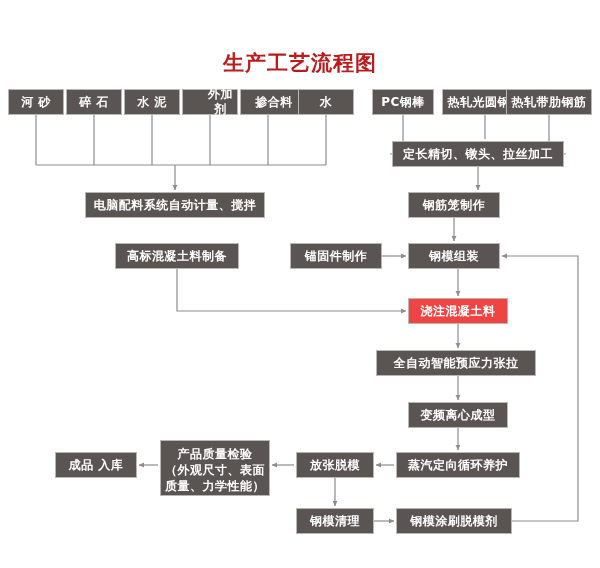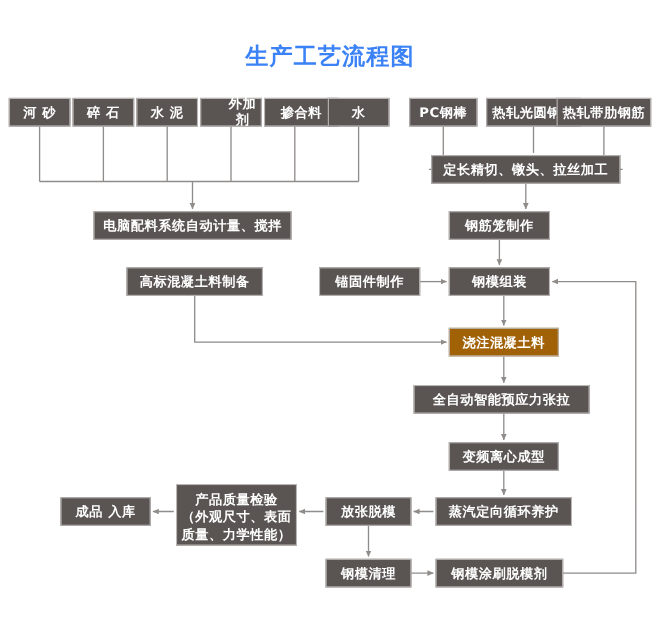--- a/index.html
+++ b/index.html
@@ -60,21 +60,21 @@
     width: 600px;
     height: 568px;
     pointer-events: none;
   }
 </style>
 </head>
 <body>
 
 <div id="canvas" style="background: rgb(255, 255, 255);">
 
-  <div id="title" style="color: #3b82f6;">生产工艺流程图</div>
+  <div id="title" style="color: #b91c1c; margin-top: 12px;">生产工艺流程图</div>
 
   <svg id="edges" viewBox="0 0 600 568" width="600" height="568">
     <defs>
       <marker id="arrow" markerWidth="7" markerHeight="7" refX="5.4" refY="2.6" orient="auto" markerUnits="userSpaceOnUse">
         <path d="M0,0 L5.6,2.6 L0,5.2 z" fill="#8f8c8a"></path>
       </marker>
     </defs>
     <g stroke="#8f8c8a" stroke-width="1.2" fill="none">
 
       <path d="M36,115 L36,165"></path>
@@ -122,21 +122,21 @@
   <div class="node" style="left: 372px; top: 89px; width: 62px; height: 26px; background: rgb(90, 85, 83); border-color: rgb(185, 182, 180); color: rgb(255, 255, 255);">PC钢棒</div>
   <div class="node" style="left: 442px; top: 89px; width: 86px; height: 26px; background: rgb(90, 85, 83); border-color: rgb(185, 182, 180); color: rgb(255, 255, 255);">热轧光圆钢筋</div>
   <div class="node" style="left: 506px; top: 89px; width: 86px; height: 26px; background: rgb(90, 85, 83); border-color: rgb(185, 182, 180); color: rgb(255, 255, 255);">热轧带肋钢筋</div>
 
   <div class="node" style="left: 392px; top: 141px; width: 172px; height: 26px; background: rgb(90, 85, 83); border-color: rgb(185, 182, 180); color: rgb(255, 255, 255);">定长精切、镦头、拉丝加工</div>
   <div class="node" style="left: 85px; top: 192px; width: 180px; height: 26px; background: rgb(90, 85, 83); border-color: rgb(185, 182, 180); color: rgb(255, 255, 255);">电脑配料系统自动计量、搅拌</div>
   <div class="node" style="left: 408px; top: 192px; width: 92px; height: 26px; background: rgb(90, 85, 83); border-color: rgb(185, 182, 180); color: rgb(255, 255, 255);">钢筋笼制作</div>
   <div class="node" style="left: 115px; top: 243px; width: 124px; height: 26px; background: rgb(90, 85, 83); border-color: rgb(185, 182, 180); color: rgb(255, 255, 255);">高标混凝土料制备</div>
   <div class="node" style="left: 290px; top: 243px; width: 92px; height: 26px; background: rgb(90, 85, 83); border-color: rgb(185, 182, 180); color: rgb(255, 255, 255);">锚固件制作</div>
   <div class="node" style="left: 408px; top: 243px; width: 92px; height: 26px; background: rgb(90, 85, 83); border-color: rgb(185, 182, 180); color: rgb(255, 255, 255);">钢模组装</div>
-  <div class="node" style="left: 408px; top: 298px; width: 100px; height: 26px; background: #a16207; border-color: rgb(185, 182, 180); color: rgb(255, 255, 255);">浇注混凝土料</div>
+  <div class="node" style="left: 408px; top: 298px; width: 100px; height: 26px; background: #ef4444; border-color: rgb(185, 182, 180); color: rgb(255, 255, 255);">浇注混凝土料</div>
   <div class="node" style="left: 376px; top: 350px; width: 160px; height: 26px; background: rgb(90, 85, 83); border-color: rgb(185, 182, 180); color: rgb(255, 255, 255);">全自动智能预应力张拉</div>
   <div class="node" style="left: 408px; top: 402px; width: 100px; height: 26px; background: rgb(90, 85, 83); border-color: rgb(185, 182, 180); color: rgb(255, 255, 255);">变频离心成型</div>
   <div class="node" style="left: 396px; top: 452px; width: 124px; height: 26px; background: rgb(90, 85, 83); border-color: rgb(185, 182, 180); color: rgb(255, 255, 255);">蒸汽定向循环养护</div>
   <div class="node" style="left: 296px; top: 452px; width: 78px; height: 26px; background: rgb(90, 85, 83); border-color: rgb(185, 182, 180); color: rgb(255, 255, 255);">放张脱模</div>
 
   <div class="node multiline" style="left: 160px; top: 440px; width: 110px; height: 56px; background: rgb(90, 85, 83); border-color: rgb(185, 182, 180); color: rgb(255, 255, 255);">
       <span>产品质量检验</span>
       <span>（外观尺寸、表面</span>
       <span>质量、力学性能）</span>
     </div>

